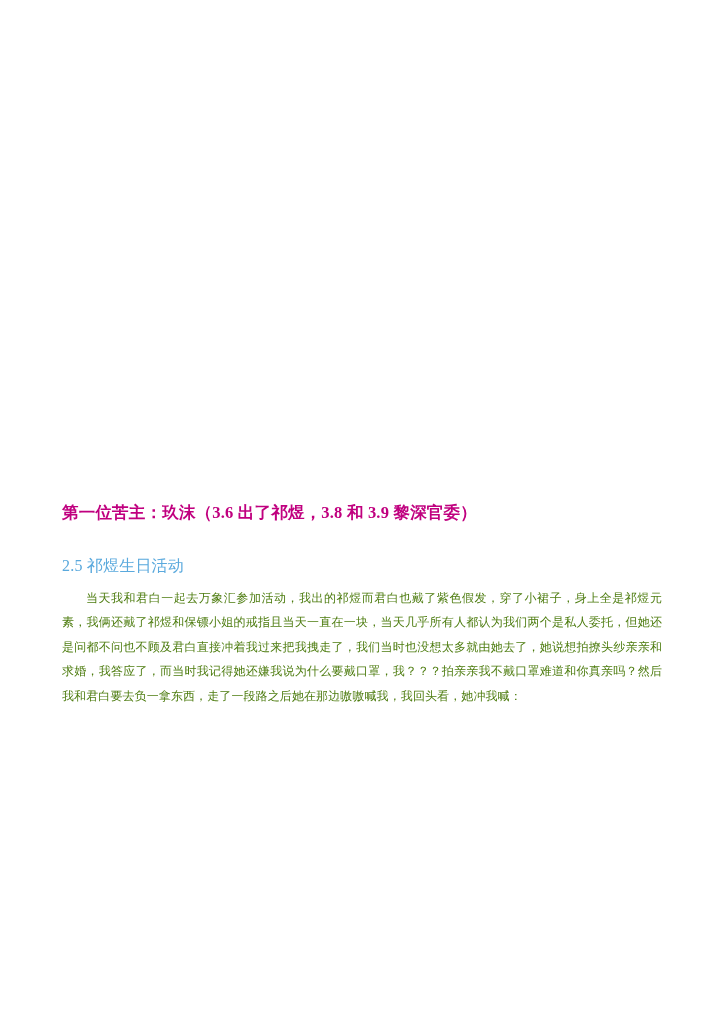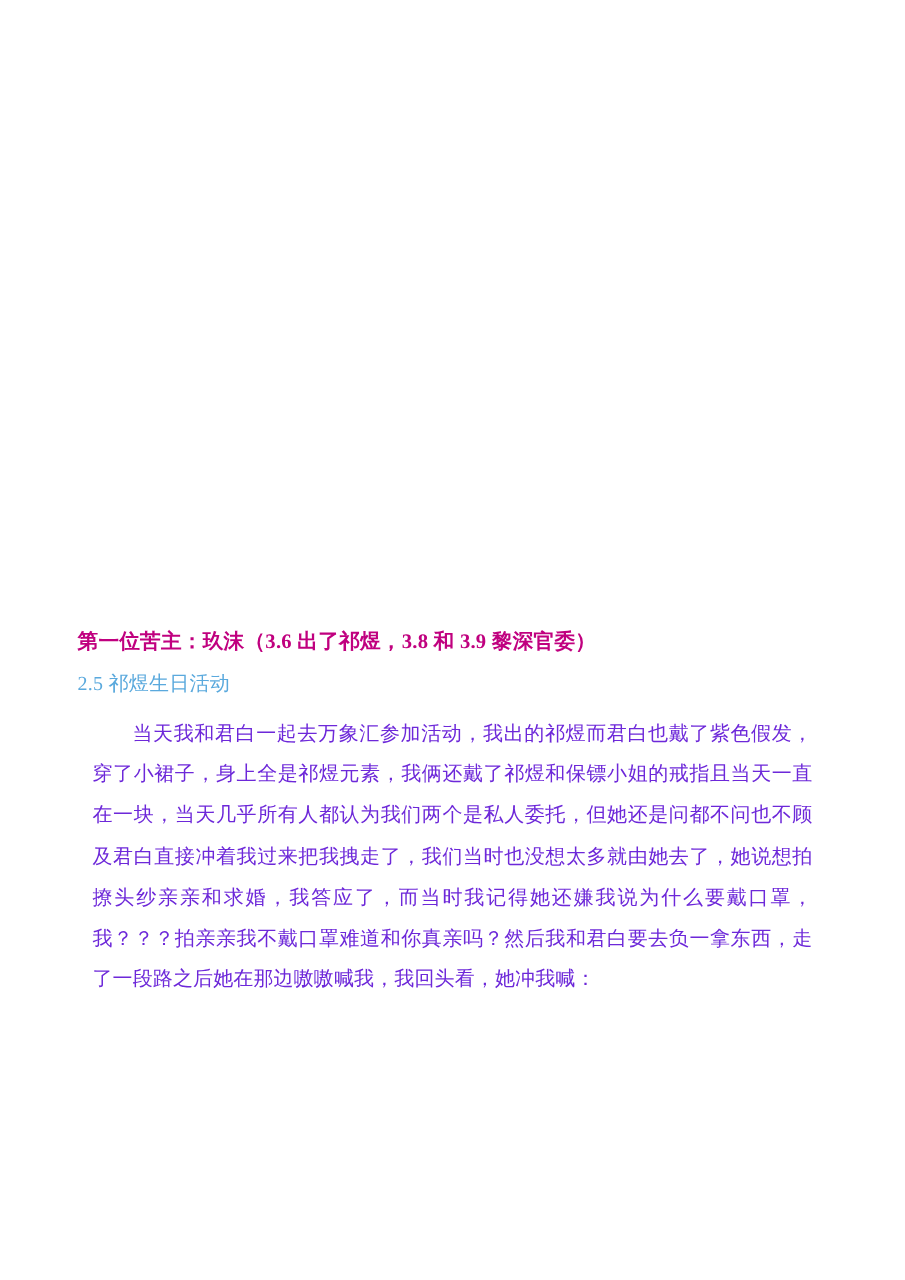--- a/index.html
+++ b/index.html
@@ -25,37 +25,37 @@
     left: 62px;
     right: 62px;
     top: 500px;
   }
   .heading-main {
     font-size: 16.5px;
     font-weight: bold;
     color: #c0007f;
     letter-spacing: 0.2px;
     line-height: 1.55;
-    margin: 0 0 10px 0;
+    margin: 0 0 28px 0;
     white-space: nowrap;
   }
   .heading-sub {
     font-size: 16px;
     color: #5aa9dd;
     line-height: 1.5;
     margin: 0 0 8px 0;
     letter-spacing: 0.2px;
   }
   .body-text {
-    font-size: 16px;
-    color: #6d28d9;
+    font-size: 12px;
+    color: #4d7c0f;
     line-height: 2.05;
     text-align: justify;
     text-justify: inter-ideograph;
-    margin: 12px;
+    margin: 0;
     text-indent: 2em;
     letter-spacing: 0.1px;
   }
 </style>
 </head>
 <body>
 
 <div class="page">
   <div class="content">
     <p class="heading-main">第一位苦主：玖沫（3.6 出了祁煜，3.8 和 3.9 黎深官委）</p>

